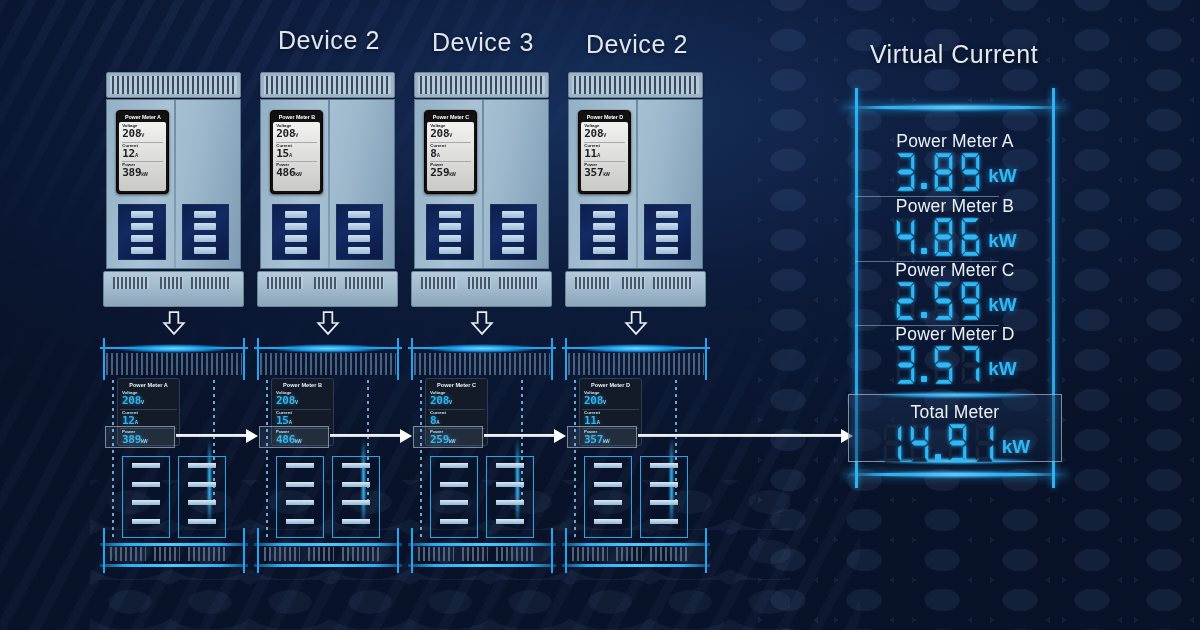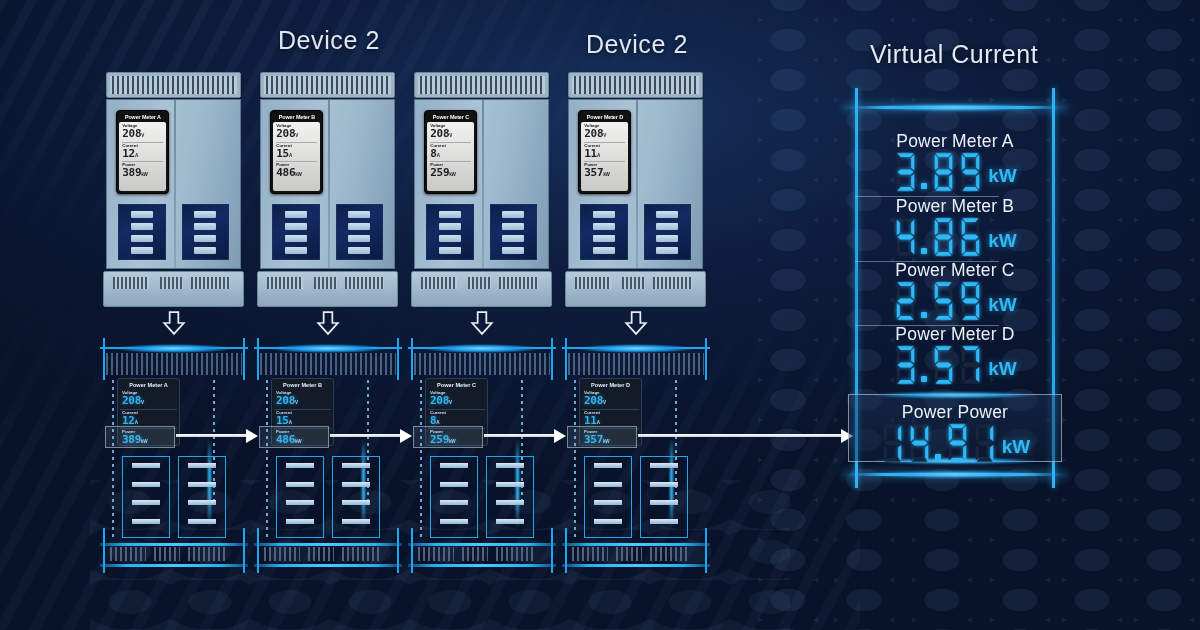--- a/index.html
+++ b/index.html
@@ -215,20 +215,21 @@
     <div class="bcol" style="right:6px"></div>
     <div class="bcol" style="right:78px"></div>
     <div class="bcol" style="right:150px"></div>
     <div class="bcol" style="right:228px"></div>
     <div class="bcol" style="right:306px"></div>
     <div class="bcol" style="right:382px"></div>
   </div>
   <div class="bg-bottom-bubbles"></div>
 
   <div class="dev-title" style="left:259px;top:26px;width:140px;">Device 2</div>
+  <div class="dev-title" style="left:413px;top:28px;width:140px;">Device 3</div>
   <div class="dev-title" style="left:567px;top:30px;width:140px;">Device 2</div>
   <div class="vd-title" style="left:843px;top:40px;width:222px;">Virtual Current</div>
 
   <div class="device" style="left:106px;top:72px;width:135px;height:235px;">
     <div class="dev-vent-top"></div>
     <div class="dev-body">
       <div class="dev-split"></div>
       <div class="lcd">
         <div class="lcd-title">Power Meter A</div>
         <div class="lcd-screen">
@@ -804,21 +805,21 @@
             </svg>
           </span>
           <span class="seg-unit">kW</span>
         </div>
     </div>
 
     <div class="total-box" style="left:-7px;top:306px;width:214px;height:68px;">
       <div class="total-glow-t"></div>
       <div class="total-glow-b"></div>
       <div class="meter" style="top:7px;">
-        <div class="meter-lab">Power Power</div>
+        <div class="meter-lab">Total Meter</div>
         <div class="seg-wrap">
             <span class="sseg">
               <svg width="25" height="40" viewBox="0 0 40 64">
                 <path d="M7,2 L33,2 L28,8 L12,8 Z" class="segoff"></path>
                 <path d="M34,4 L34,29 L29,25 L29,9 Z" class="segon"></path>
                 <path d="M34,35 L34,60 L29,55 L29,39 Z" class="segon"></path>
                 <path d="M7,62 L33,62 L28,56 L12,56 Z" class="segoff"></path>
                 <path d="M6,35 L6,60 L11,55 L11,39 Z" class="segoff"></path>
                 <path d="M6,4 L11,9 L11,25 L6,29 Z" class="segoff"></path>
                 <path d="M7,32 L12,28 L28,28 L33,32 L28,36 L12,36 Z" class="segoff"></path>

